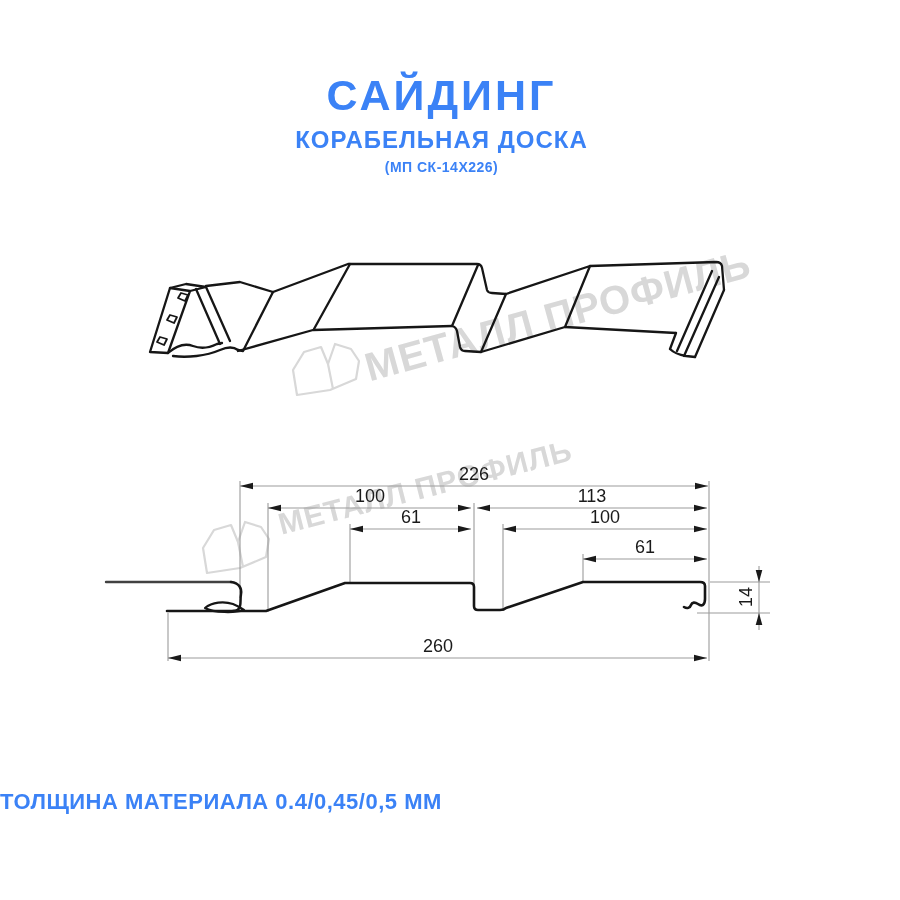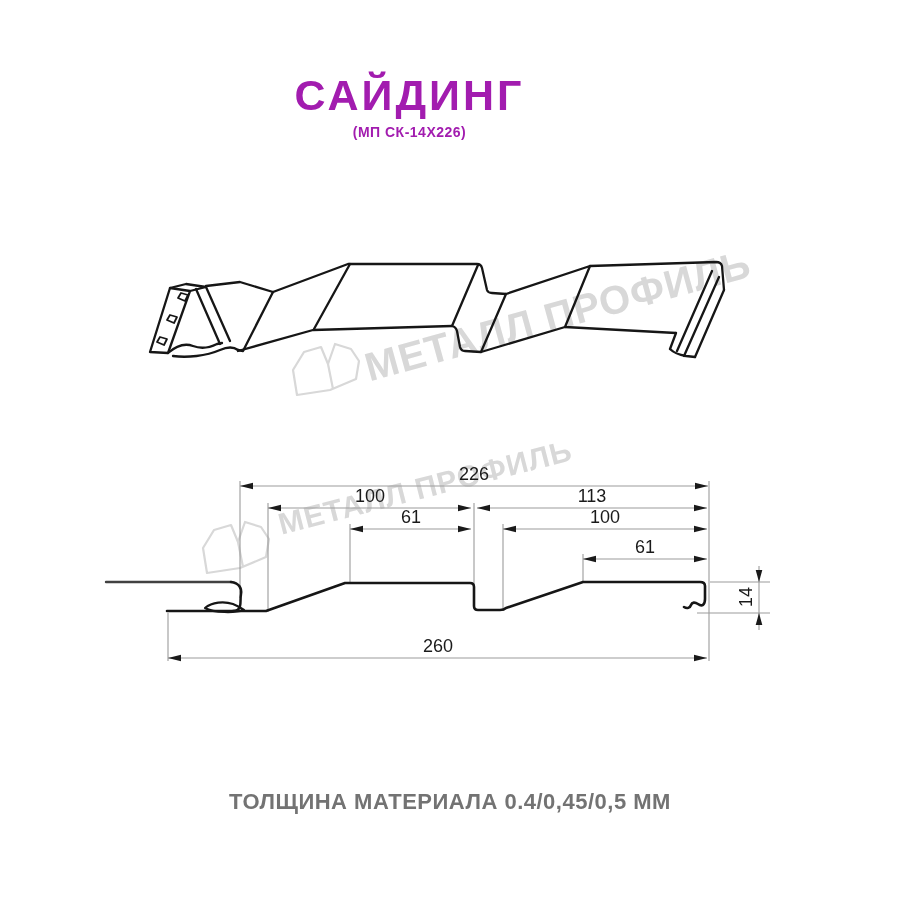--- a/index.html
+++ b/index.html
@@ -1,44 +1,45 @@
 <!DOCTYPE html>
 <html><head>
 <meta charset="utf-8">
 <style>
   html,body{margin:0;padding:0;background:#ffffff;}
   .page{position:relative;width:900px;height:900px;background:#fff;overflow:hidden;
         font-family:"Liberation Sans", sans-serif;}
   
-  .header{position:absolute;top:72px;left:0;width:819px;text-align:center;color:#a21caf;}
+  .header{position:absolute;top:72px;left:0;width:819px;text-align:center;color:#3b82f6;padding-left:32px;}
   .title{font-size:43px;font-weight:800;letter-spacing:3px;line-height:1.1;}
   .subtitle{font-size:24px;font-weight:700;letter-spacing:1px;margin-top:7px;}
   .model{font-size:14px;font-weight:600;letter-spacing:0.5px;margin-top:5px;}
   
   .wm-text{position:absolute;color:#d8d8d8;font-weight:700;white-space:nowrap;
            transform-origin:0 50%;letter-spacing:1px;user-select:none;}
   .wm1{left:366px;top:346px;font-size:40px;transform:rotate(-15.4deg);}
   .wm2{left:279px;top:508px;font-size:30px;transform:rotate(-14.4deg);}
   .wm-logo{position:absolute;}
   .wm-logo.l1{left:288px;top:338px;}
   .wm-logo.l2{left:196px;top:516px;}
   
   .art{position:absolute;left:0;top:0;}
   .dimtxt{font-size:18px;fill:#1a1a1a;font-family:"Liberation Sans",sans-serif;}
   
-  .footer{position:absolute;top:789px;left:0;width:900px;text-align:center;
-          font-size:22px;font-weight:700;letter-spacing:0.5px;color:#737373;}
+  .footer{position:absolute;top:789px;left:0;width:900px;text-align:left;
+          font-size:22px;font-weight:700;letter-spacing:0.5px;color:#3b82f6;}
 </style>
 </head>
 <body>
 
 <div class="page">
 
   <div class="header">
     <div class="title">САЙДИНГ</div>
+    <div class="subtitle">КОРАБЕЛЬНАЯ ДОСКА</div>
     <div class="model">(МП СК-14Х226)</div>
   </div>
 
   <svg class="wm-logo l1" width="76" height="66" viewBox="0 0 76 66">
     <path d="M5,32 L16,14 L33,9 L40,26 L47,6 L63,11 L71,23 L68,41 L42,52 L9,57 Z" fill="none" stroke="#d8d8d8" stroke-width="2.2" stroke-linejoin="round"></path>
     <path d="M40,26 L45,51" fill="none" stroke="#d8d8d8" stroke-width="2.2"></path>
   </svg>
   <div class="wm-text wm1">МЕТАЛЛ ПРОФИЛЬ</div>
 
   <svg class="wm-logo l2" width="80" height="66" viewBox="0 0 76 66">

